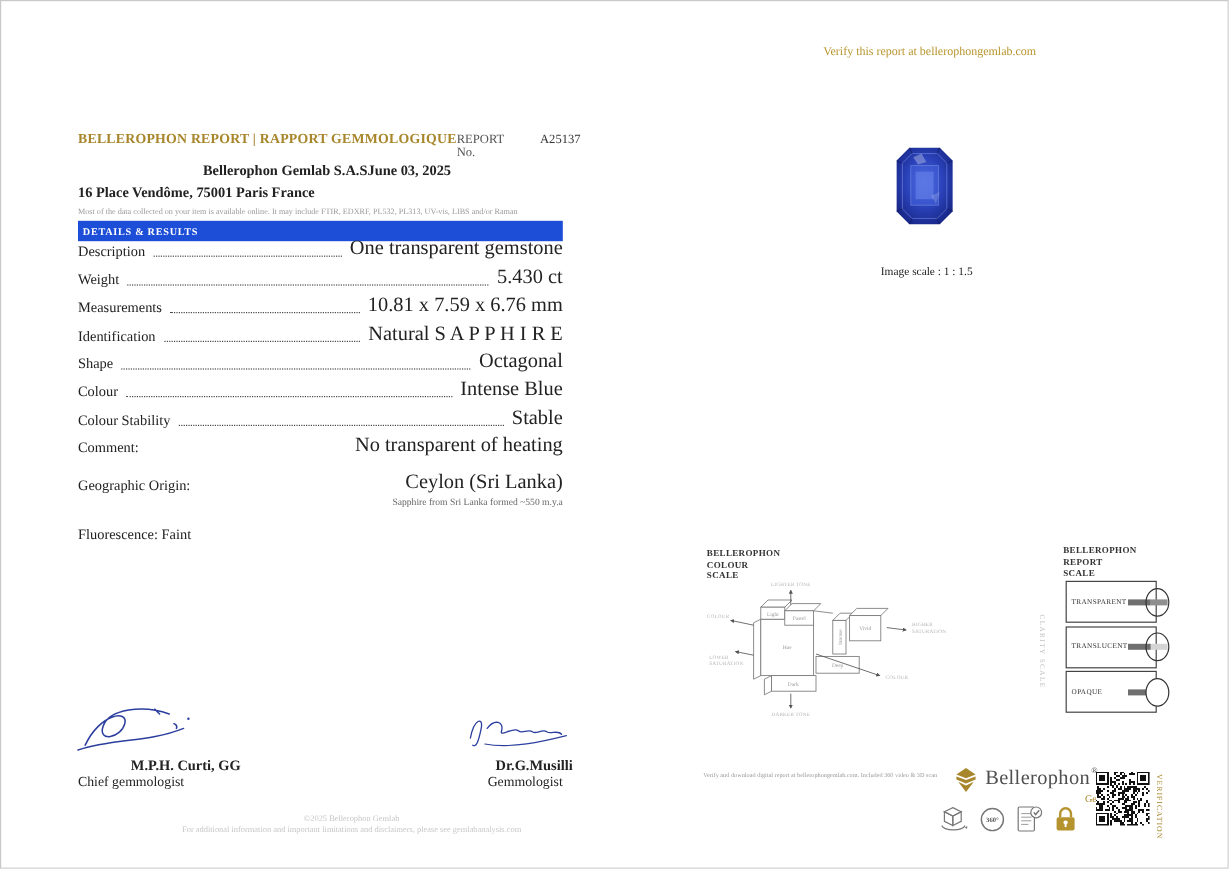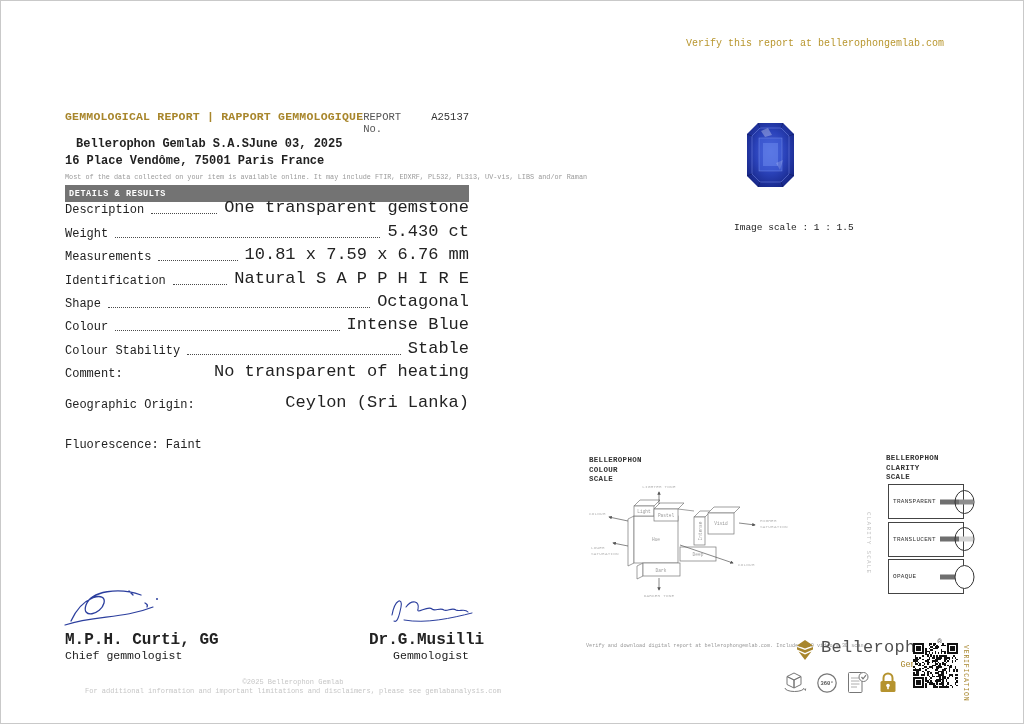--- a/index.html
+++ b/index.html
@@ -1,32 +1,32 @@
 <!DOCTYPE html>
 <html><head>
 <meta charset="utf-8">
 <style>
   html,body{margin:0;padding:0;background:#fff;}
   .page{position:relative;width:1024px;height:724px;background:#fff;border:1px solid #c9c9c9;
-        box-sizing:border-box;font-family:Liberation Mono, monospace;color:#222;overflow:hidden;}
+        box-sizing:border-box;font-family:Liberation Serif, serif;color:#222;overflow:hidden;}
 
   
   .verify-link{position:absolute;left:685px;top:37px;font-size:10px;color:#b8962e;}
 
   
   .header{position:absolute;left:64px;top:109px;width:404px;}
   .h-row1{display:flex;align-items:baseline;}
   .h-title{color:#a8862c;font-weight:bold;font-size:11.5px;letter-spacing:.2px;white-space:nowrap;}
   .h-repno-label{font-size:10.5px;color:#555;margin-left:auto;}
   .h-repno{font-size:10.5px;color:#333;margin-left:30px;}
-  .h-row2{display:flex;justify-content:flex-start;margin-top:2px;margin-left:11px;}
+  .h-row2{display:flex;justify-content:center;margin-top:2px;margin-left:11px;}
   .h-company,.h-date,.h-addr{font-weight:bold;font-size:12px;}
   .h-addr{margin-top:3px;}
   .h-note{font-size:6.8px;color:#9a9a9a;margin-top:5px;white-space:nowrap;}
-  .h-bar{margin-top:4px;background:#737373;color:#fff;font-weight:bold;font-size:8.5px;
+  .h-bar{margin-top:4px;background:#1d4ed8;color:#fff;font-weight:bold;font-size:8.5px;
          letter-spacing:.6px;padding:4px 0 3px 4px;}
 
   
   .details{position:absolute;left:64px;top:197px;width:404px;}
   .detail-row{display:flex;align-items:flex-end;height:23.4px;box-sizing:border-box;padding-bottom:4px;}
   .d-label{font-size:12px;white-space:nowrap;}
   .d-dots{flex:1;margin:0 7px;border-bottom:1.6px dotted #4a4a4a;transform:translateY(-3px);}
   .d-value{font-size:17px;white-space:nowrap;}
   .d-note{font-size:8px;color:#666;text-align:right;margin-top:-2px;}
   .trade{position:absolute;left:64px;top:437px;font-size:12px;line-height:14.5px;}
@@ -50,21 +50,21 @@
   .cl-rows{position:absolute;left:27px;top:30px;width:76px;}
   .cl-row{position:relative;border:1px solid #444;height:33px;margin-bottom:2.5px;display:flex;align-items:center;background:#fff;}
   .cl-label{font-size:6px;letter-spacing:.3px;color:#333;padding-left:4px;}
   .cl-icon{position:absolute;right:-13px;top:50%;transform:translateY(-50%);}
 
   
   .sig1-svg{position:absolute;left:60px;top:586px;}
   .sig2-svg{position:absolute;left:383px;top:592px;}
   .sig1-block{position:absolute;left:64px;top:630px;}
   .sig2-block{position:absolute;left:368px;top:630px;width:100px;text-align:right;}
-  .sig-name{font-weight:bold;font-size:16px;}
+  .sig-name{font-weight:bold;font-size:12px;margin-left:44px;}
   .sig-role{font-size:11.5px;color:#222;}
 
   
   .footer{position:absolute;left:64px;top:677px;width:456px;text-align:center;color:#c6c6c6;
           font-size:7px;line-height:9px;}
 
   
   .v-note{position:absolute;left:585px;top:642px;font-size:10px;color:#999;white-space:nowrap;
           transform:scale(.52);transform-origin:left top;}
   .brand{position:absolute;left:793px;top:637px;display:flex;align-items:flex-start;}
@@ -85,21 +85,21 @@
 </style>
 </head>
 <body>
 
 <div class="page">
 
   <div class="verify-link">Verify this report at bellerophongemlab.com</div>
 
   <div class="header">
     <div class="h-row1">
-      <span class="h-title">GEMMOLOGICAL REPORT | RAPPORT GEMMOLOGIQUE</span>
+      <span class="h-title">BELLEROPHON REPORT | RAPPORT GEMMOLOGIQUE</span>
       <span class="h-repno-label">REPORT No.</span>
       <span class="h-repno">A25137</span>
     </div>
     <div class="h-row2">
       <span class="h-company">Bellerophon Gemlab S.A.S</span>
       <span class="h-date">June 03, 2025</span>
     </div>
     <div class="h-addr">16 Place Vendôme, 75001 Paris France</div>
     <div class="h-note">Most of the data collected on your item is available online. It may include FTIR, EDXRF, PL532, PL313, UV-vis, LIBS and/or Raman</div>
     <div class="h-bar">DETAILS &amp; RESULTS</div>
@@ -152,20 +152,21 @@
       <span class="d-label">Comment:</span>
       <span class="d-dots" style="visibility: hidden;"></span>
       <span class="d-value">No transparent of heating</span>
     </div>
 
     <div class="detail-row" style="margin-top: 7px; justify-content: flex-end;">
       <span class="d-label">Geographic Origin:</span>
       <span class="d-dots" style="visibility: hidden;"></span>
       <span class="d-value">Ceylon (Sri Lanka)</span>
     </div>
+  <div class="d-note">Sapphire from Sri Lanka formed ~550 m.y.a</div>
     </div>
 
   <div class="trade">
     <div>Fluorescence: Faint</div>
   </div>
 
   <div class="gem-figure">
     <svg width="47" height="64" viewBox="0 0 47 64">
       <defs>
         <radialGradient id="g1" cx="50%" cy="45%" r="70%">
@@ -245,21 +246,21 @@
     <div class="cs-title">
       <span>BELLEROPHON</span>
       <span>COLOUR</span>
       <span>SCALE</span>
     </div>
   </div>
 
   <div class="clarity-scale">
     <div class="cl-title">
       <span>BELLEROPHON</span>
-      <span>CLARITY</span>
+      <span>REPORT</span>
       <span>SCALE</span>
     </div>
     <div class="cl-side">CLARITY SCALE</div>
     <div class="cl-rows">
       <div class="cl-row">
         <span class="cl-label">TRANSPARENT</span>
         <svg class="cl-icon" width="36" height="26" viewBox="0 0 36 26">
           <rect x="0" y="10.5" width="19" height="5" fill="#6f6f6f"></rect>
           <rect x="19" y="10.5" width="14" height="5" fill="#8f8f8f"></rect>
           <ellipse cx="24.5" cy="13" rx="9.5" ry="11.5" fill="none" stroke="#333" stroke-width="1"></ellipse>

